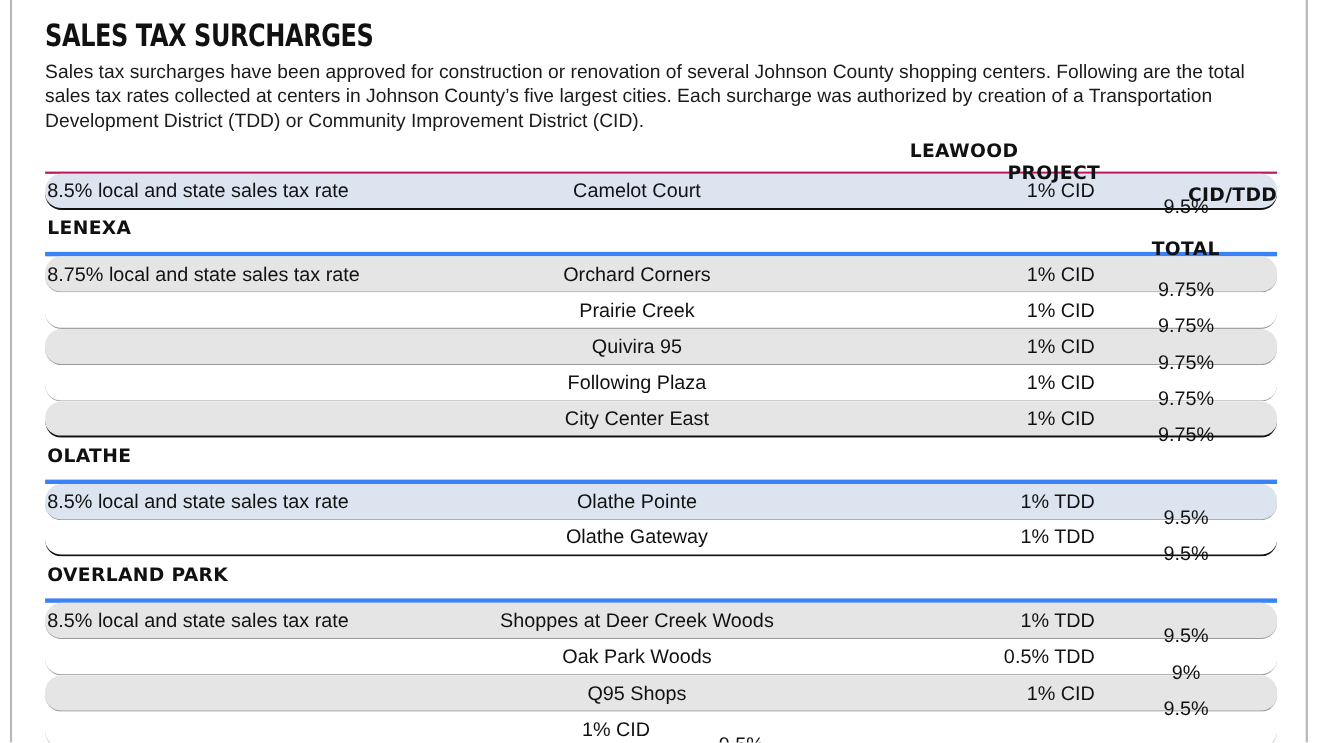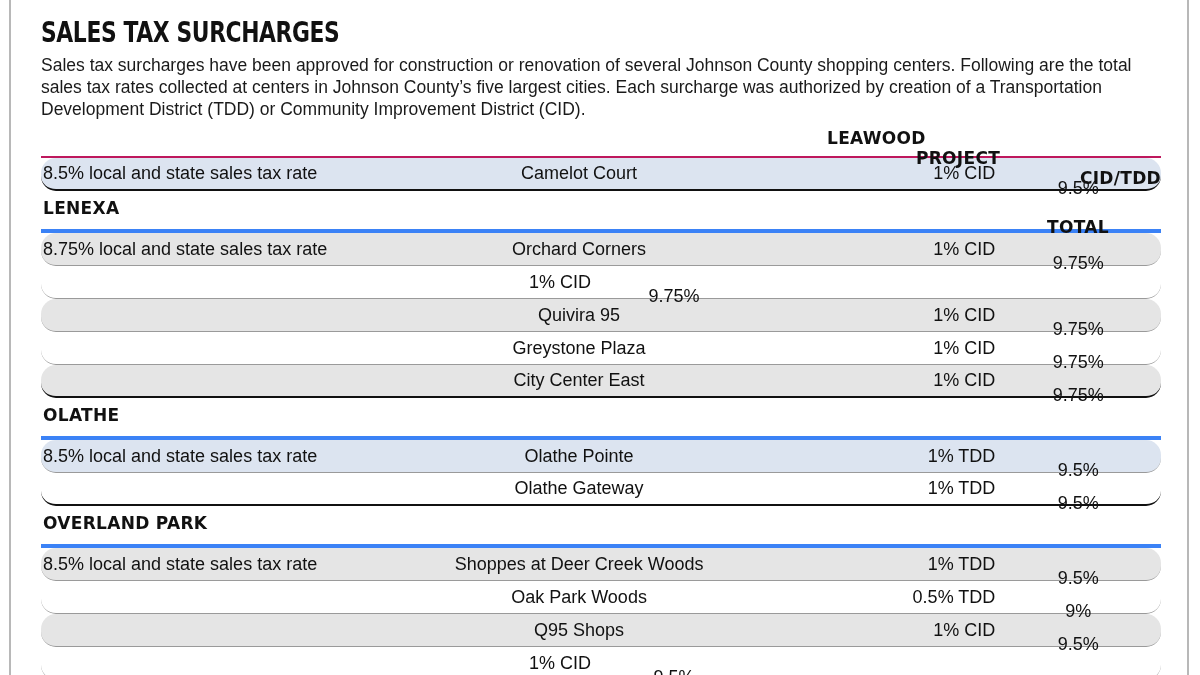--- a/index.html
+++ b/index.html
@@ -143,32 +143,33 @@
       <div class="cell-rate">LENEXA</div>
     </div>
     <div class="row data-row bg-tan">
       <div class="cell-rate">8.75% local and state sales tax rate</div>
       <div class="cell-project">Orchard Corners</div>
       <div class="cell-type">1% CID</div>
       <div class="cell-total">9.75%</div>
     </div>
     <div class="row data-row bg-white">
       <div class="cell-rate"></div>
+      <div class="cell-project">Prairie Creek</div>
       <div class="cell-type">1% CID</div>
       <div class="cell-total">9.75%</div>
     </div>
     <div class="row data-row bg-tan">
       <div class="cell-rate"></div>
       <div class="cell-project">Quivira 95</div>
       <div class="cell-type">1% CID</div>
       <div class="cell-total">9.75%</div>
     </div>
     <div class="row data-row bg-white">
       <div class="cell-rate"></div>
-      <div class="cell-project">Greystone Plaza</div>
+      <div class="cell-project">Following Plaza</div>
       <div class="cell-type">1% CID</div>
       <div class="cell-total">9.75%</div>
     </div>
     <div class="row data-row last bg-tan">
       <div class="cell-rate"></div>
       <div class="cell-project">City Center East</div>
       <div class="cell-type">1% CID</div>
       <div class="cell-total">9.75%</div>
     </div>
 

